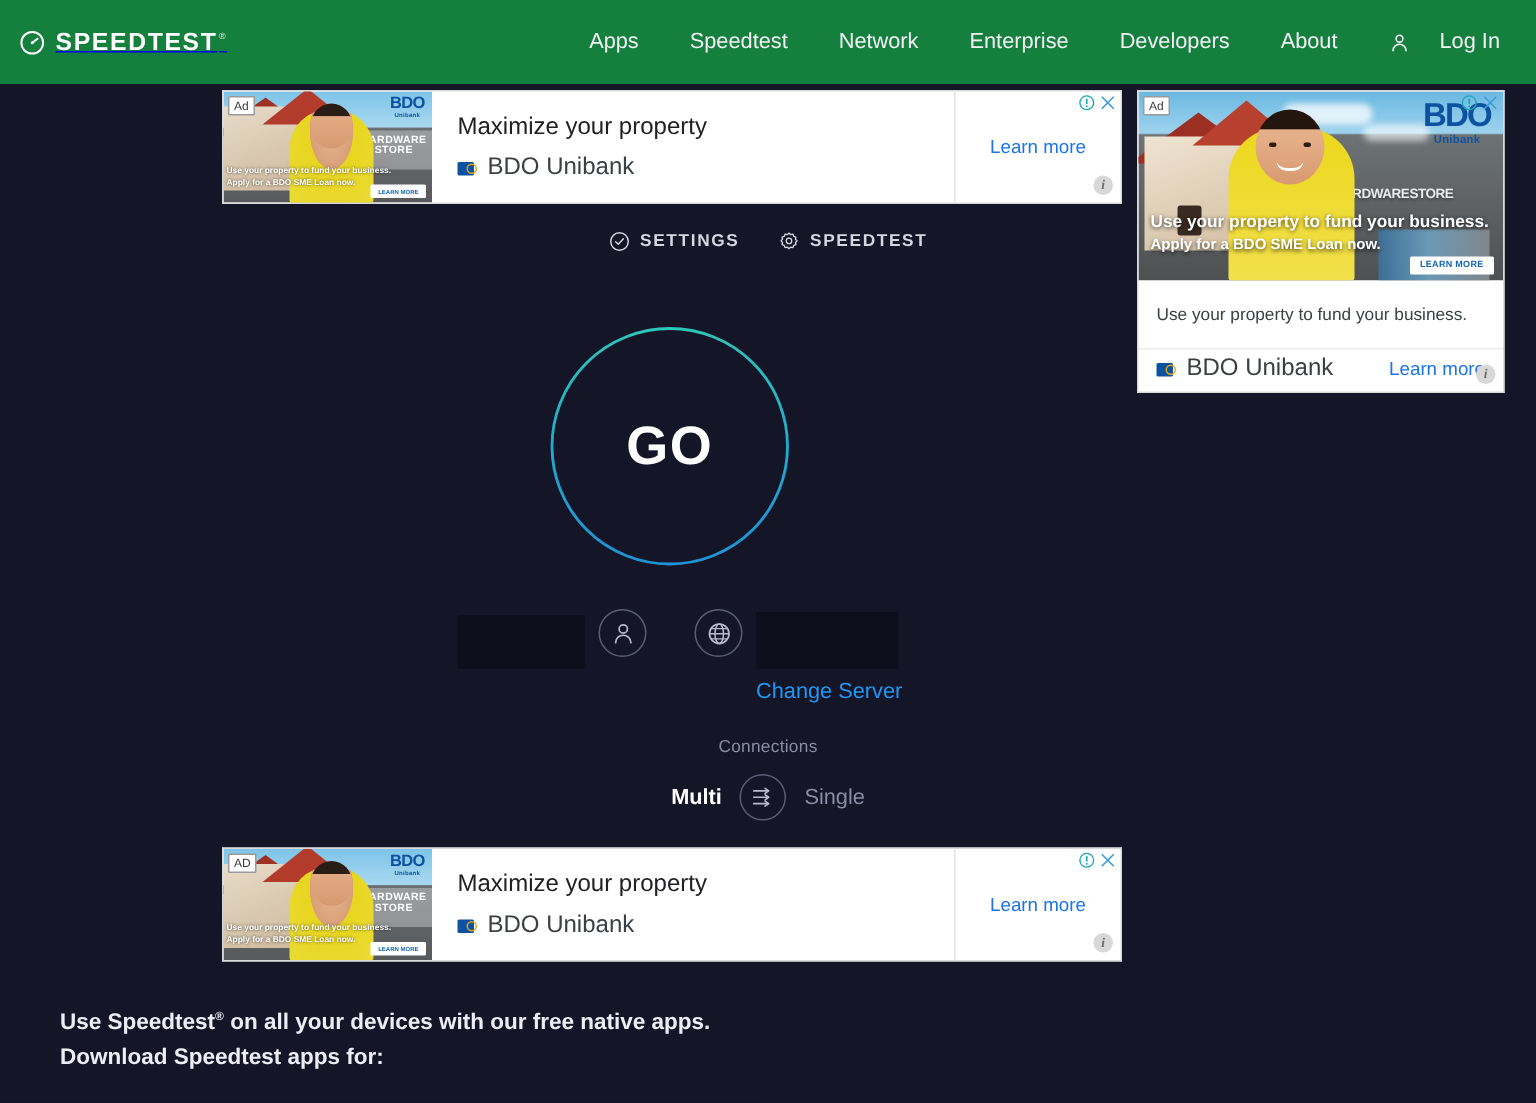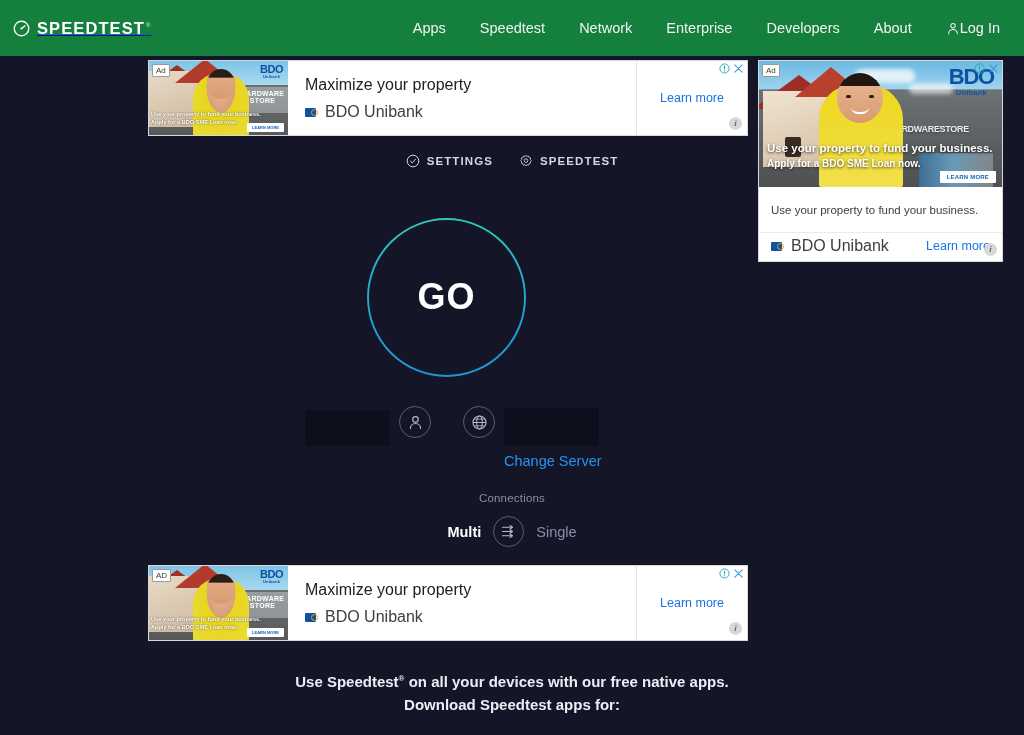--- a/index.html
+++ b/index.html
@@ -28,21 +28,21 @@
     font-weight:400; opacity:.85;
   }
   .main-nav{
     position:absolute; right:14px; top:0; height:56px;
     display:flex; align-items:center; gap:0;
   }
   .nav-link{
     color:#f2f2f5; font-size:14.5px; text-decoration:none;
     padding:12px 17px; line-height:56px; white-space:nowrap;
   }
-  .nav-login{ display:flex; align-items:center; gap:0; padding:0 10px 0 17px; }
+  .nav-login{ display:flex; align-items:center; gap:20px; padding:0 10px 0 17px; }
   .person-icon{ width:14px; height:15px; display:block; }
 
   
   .ad-banner{
     position:absolute; background:#fff; overflow:hidden;
     border:1px solid #d9d9d9;
   }
   .ad-top{ left:148px; top:60px; width:600px; height:76px; }
   .ad-bottom{ left:148px; top:565px; width:600px; height:76px; }
   .ad-img{
@@ -315,21 +315,21 @@
   .conn-opt.inactive{ color:#8b8da4; }
   .conn-circ{
     width:31px; height:31px; border-radius:50%;
     border:1px solid #5b5d75; display:flex; align-items:center;
     justify-content:center;
   }
   .conn-ico{ width:17px; height:17px; display:block; }
 
   
   .footer-block{
-    position:absolute; left:0; top:670px; width:1024px; text-align:center;
+    position:absolute; left:0; top:670px; width:1024px; text-align:left;padding-left:40px;
   }
   .footer-line1{
     font-size:15px; color:#eceef5; font-weight:700; line-height:1.55;
   }
   .footer-line2{
     font-size:15px; color:#eceef5; font-weight:700; line-height:1.55;
   }
   .sup{ font-size:8px; vertical-align:super; }
 </style>
 </head>

